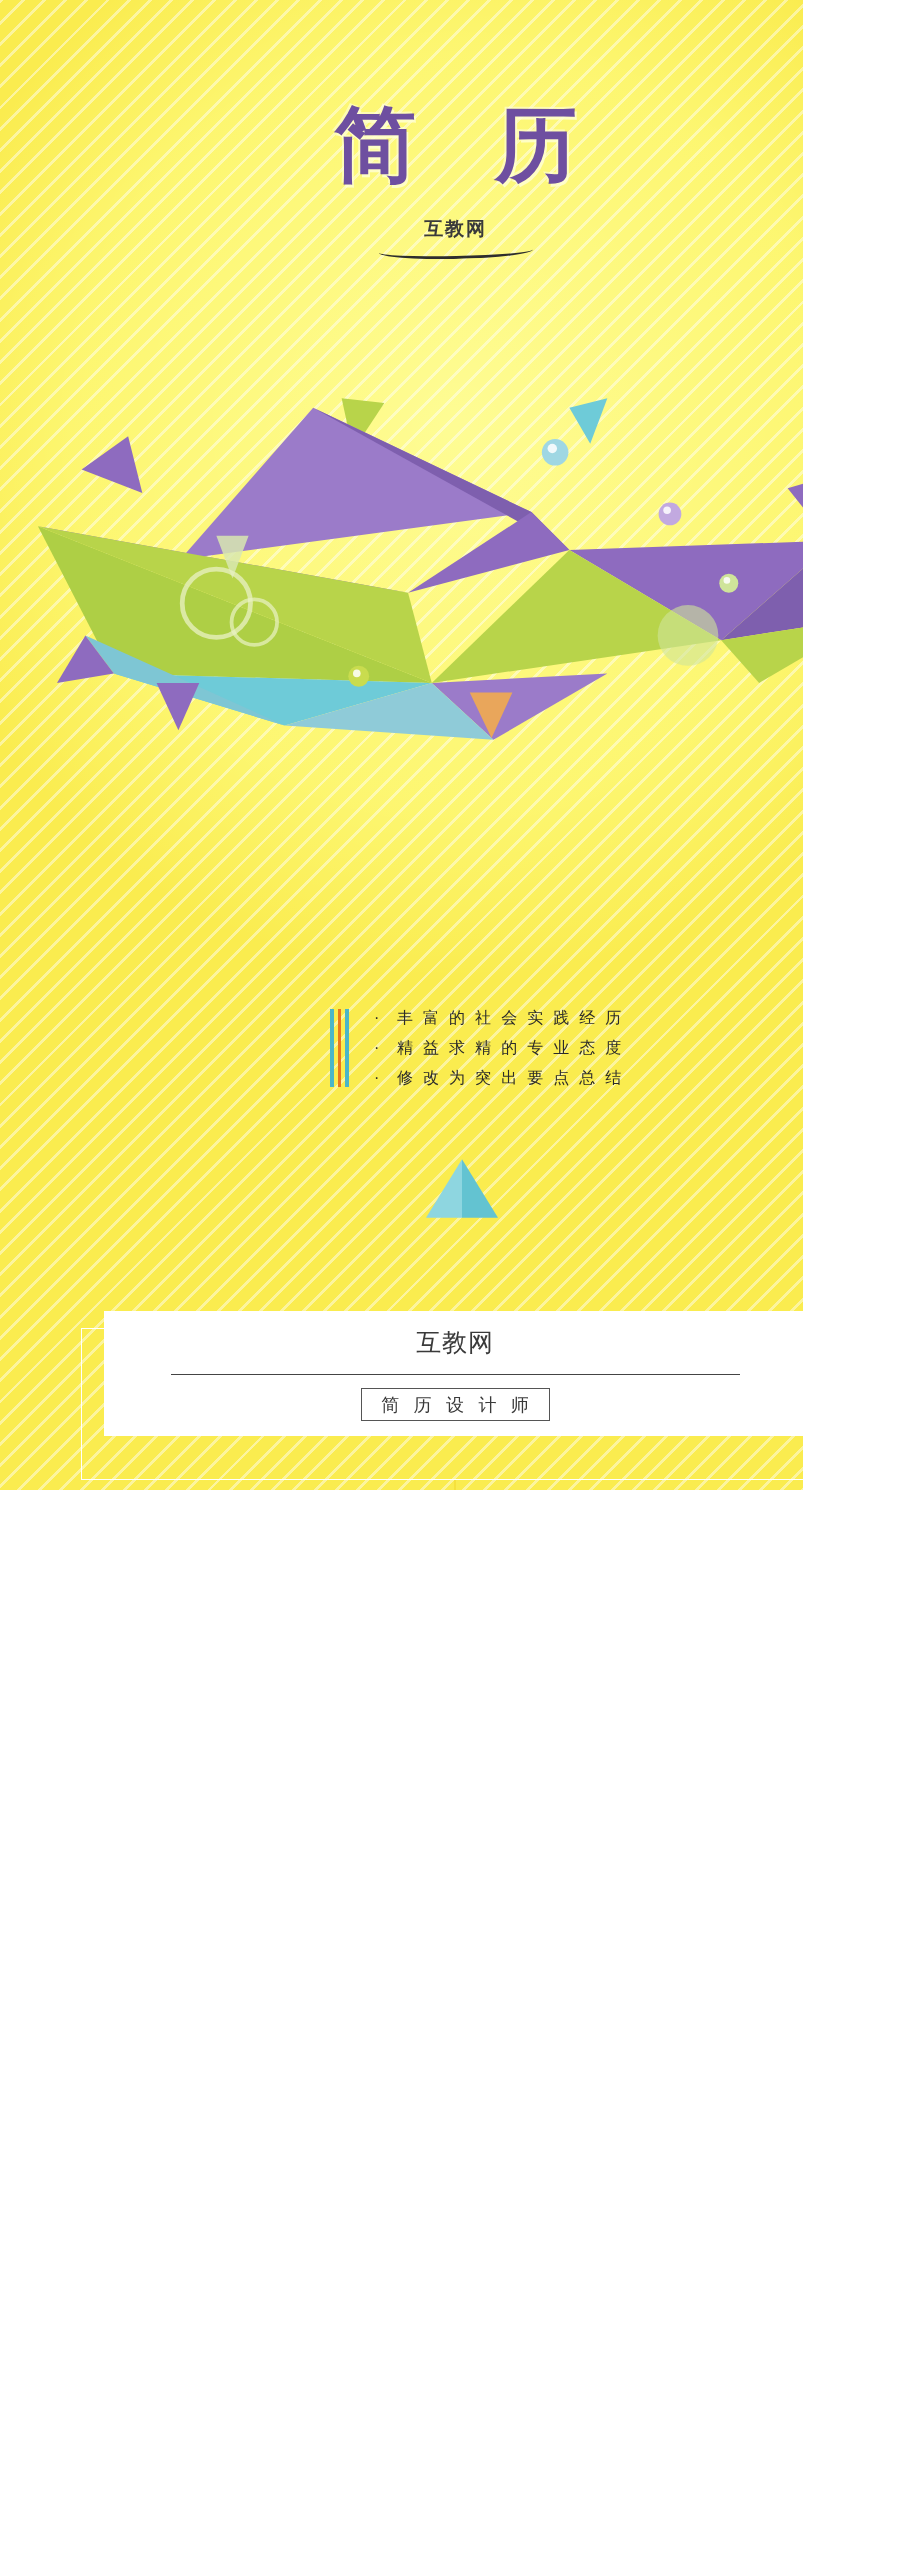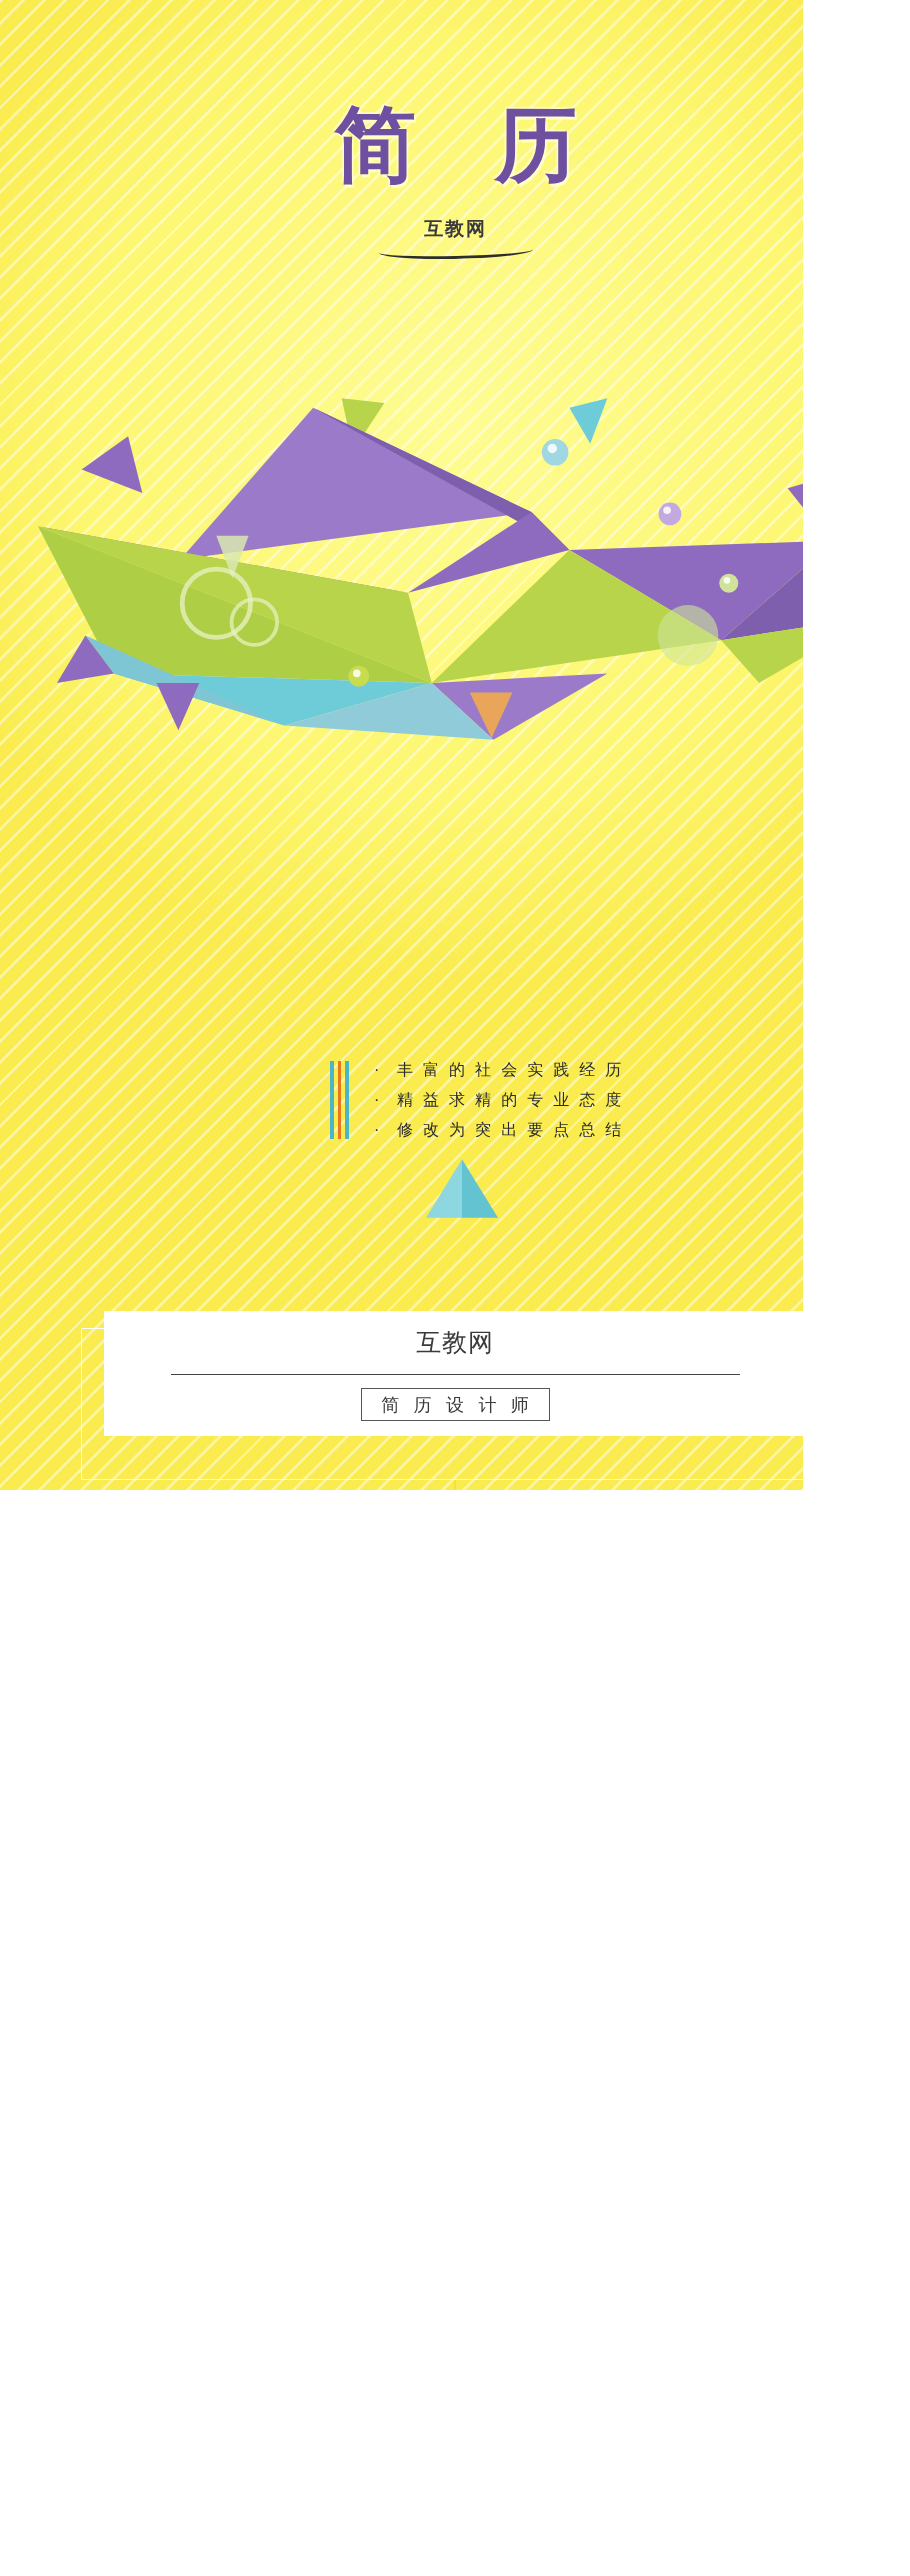--- a/index.html
+++ b/index.html
@@ -51,21 +51,21 @@
     margin:7.6px auto 0; width:154px; height:9.5px;
     border-bottom:3.8px solid #2d2d2d;
     border-radius:0 0 60% 60%/0 0 100% 100%;
     transform:rotate(-1.2deg);
   }
 
   
   .art { position:absolute; left:0; top:398px; width:911px; height:380px; }
 
   
-  .bullets { position:absolute; left:330px; top:1057px; display:flex; align-items:flex-start; }
+  .bullets { position:absolute; left:330px; top:1005px; display:flex; align-items:flex-start; }
   .bullet-bars { display:flex; gap:3.8px; margin-right:25px; margin-top:3.8px; }
   .bullet-bars i { display:block; width:3.8px; height:78px; }
   .b1 { background:#4ab6c8; }
   .b2 { background:#e8761f; }
   .b3 { background:#4ab6c8; }
   .bullet-list li {
     list-style:none; font-size:16px; color:#2b2b2b; letter-spacing:2.8px;
     line-height:26px; margin-bottom:3.8px; white-space:nowrap;
   }
   .bullet-list li .dot { display:inline-block; width:23px; color:#2b2b2b; }

